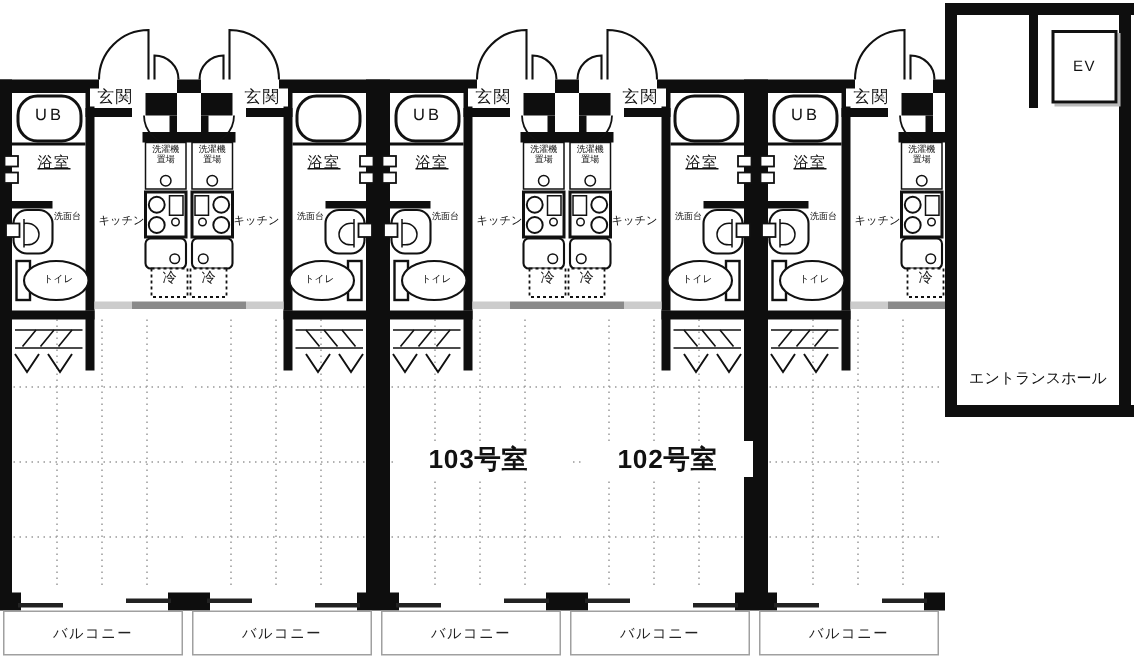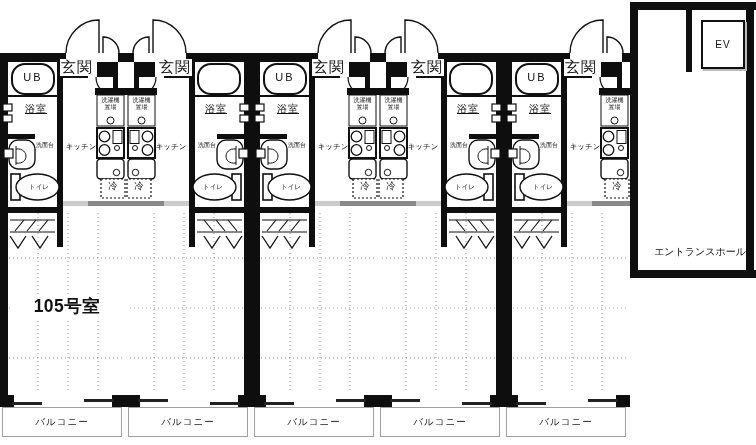--- a/index.html
+++ b/index.html
@@ -4,38 +4,38 @@
 <style>
   html,body{margin:0;padding:0;background:#fff;}
   #plan{position:relative;width:756px;height:445px;background:#fff;overflow:hidden;
         font-family:"Liberation Sans","DejaVu Sans",sans-serif;color:#111;}
   .unit{position:absolute;top:0;width:126px;height:445px;}
   .unit svg{position:absolute;left:0;top:0;}
   .labels{position:absolute;left:0;top:0;width:126px;height:445px;pointer-events:none;}
   .unit.mirrored .labels{transform:scaleX(-1);}
   .unit.mirrored .labels .lbl{transform:scaleX(-1);}
   .lbl{position:absolute;text-align:center;line-height:1.12;color:#111;white-space:nowrap;}
-  .lbl-genkan{font-size:15px;font-weight:500;background:#fff;letter-spacing:1px;}
+  .lbl-genkan{font-size:11px;font-weight:500;background:#fff;letter-spacing:1px;}
   .lbl-ub{font-size:11px;letter-spacing:2px;font-weight:400;}
   .lbl-bath{font-size:10px;letter-spacing:1px;text-decoration:underline;}
   .lbl-washstand{font-size:6px;}
   .lbl-toilet{font-size:6.5px;}
   .lbl-kitchen{font-size:7.5px;}
   .lbl-laundry{font-size:6px;line-height:6.5px;white-space:normal;}
   .lbl-fridge{font-size:9.5px;}
   .room-label{position:absolute;left:10px;top:294px;width:114px;text-align:center;
               font-size:17.5px;font-weight:600;letter-spacing:0.5px;background:#fff;}
   .balcony{position:absolute;left:2px;top:407px;width:118px;height:28px;border:1px solid #a0a0a0;
            display:flex;align-items:center;justify-content:center;font-size:9.5px;color:#222;letter-spacing:1px;}
   
   #hall .wall{position:absolute;background:#0e0e0e;}
   #ev-box{position:absolute;left:701px;top:20px;width:40px;height:45px;border:2px solid #111;
           background:#fff;box-shadow:2px 2px 0 #bbb;display:flex;align-items:center;justify-content:center;
           font-size:10px;letter-spacing:1px;}
-  #hall-label{position:absolute;left:638px;top:245px;width:108px;text-align:right;font-size:10px;color:#111;}
+  #hall-label{position:absolute;left:638px;top:245px;width:108px;text-align:center;font-size:10px;color:#111;}
 </style>
 </head>
 <body>
 
 <div id="plan">
 
   <div id="units">
       <div class="unit" style="left: 0px;">
     <svg width="126" height="445">
       <g>
@@ -135,21 +135,20 @@
       <div class="lbl lbl-washstand" style="left:32px;top:142px;width:26px;">洗面台</div>
       <div class="lbl lbl-toilet" style="left:26px;top:183px;width:26px;">トイレ</div>
       <div class="lbl lbl-kitchen" style="left:64px;top:143px;width:34px;">キッチン</div>
       <div class="lbl lbl-laundry" style="left:97px;top:97px;width:27px;">
         <div>洗濯機</div>
         <div>置場</div>
       </div>
       <div class="lbl lbl-fridge" style="left:101px;top:181px;width:24px;">冷</div>
     </div>
 
-    <div class="room-label">105号室</div>
     <div class="balcony">
       <span>バルコニー</span>
     </div>
   </div>
       <div class="unit mirrored" style="left: 126px;">
     <svg width="126" height="445">
       <g transform="translate(126 0) scale(-1 1)">
 
         <g stroke="#999" stroke-width="1" stroke-dasharray="1,3">
           <line x1="38" y1="213" x2="38" y2="393"></line>
@@ -356,20 +355,21 @@
       <div class="lbl lbl-washstand" style="left:32px;top:142px;width:26px;">洗面台</div>
       <div class="lbl lbl-toilet" style="left:26px;top:183px;width:26px;">トイレ</div>
       <div class="lbl lbl-kitchen" style="left:64px;top:143px;width:34px;">キッチン</div>
       <div class="lbl lbl-laundry" style="left:97px;top:97px;width:27px;">
         <div>洗濯機</div>
         <div>置場</div>
       </div>
       <div class="lbl lbl-fridge" style="left:101px;top:181px;width:24px;">冷</div>
     </div>
 
+    <div class="room-label">103号室</div>
     <div class="balcony">
       <span>バルコニー</span>
     </div>
   </div>
       <div class="unit mirrored" style="left: 378px;">
     <svg width="126" height="445">
       <g transform="translate(126 0) scale(-1 1)">
 
         <g stroke="#999" stroke-width="1" stroke-dasharray="1,3">
           <line x1="38" y1="213" x2="38" y2="393"></line>
@@ -466,20 +466,21 @@
       <div class="lbl lbl-washstand" style="left:32px;top:142px;width:26px;">洗面台</div>
       <div class="lbl lbl-toilet" style="left:26px;top:183px;width:26px;">トイレ</div>
       <div class="lbl lbl-kitchen" style="left:64px;top:143px;width:34px;">キッチン</div>
       <div class="lbl lbl-laundry" style="left:97px;top:97px;width:27px;">
         <div>洗濯機</div>
         <div>置場</div>
       </div>
       <div class="lbl lbl-fridge" style="left:101px;top:181px;width:24px;">冷</div>
     </div>
 
+    <div class="room-label">102号室</div>
     <div class="balcony">
       <span>バルコニー</span>
     </div>
   </div>
       <div class="unit" style="left: 504px;">
     <svg width="126" height="445">
       <g>
 
         <g stroke="#999" stroke-width="1" stroke-dasharray="1,3">
           <line x1="38" y1="213" x2="38" y2="393"></line>

